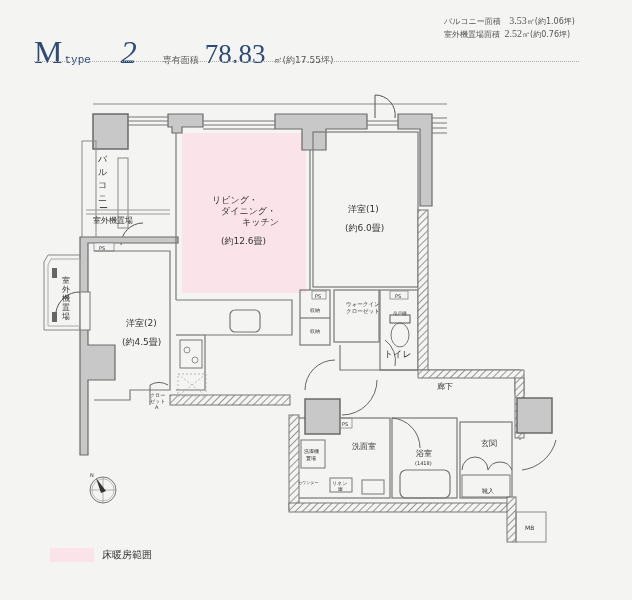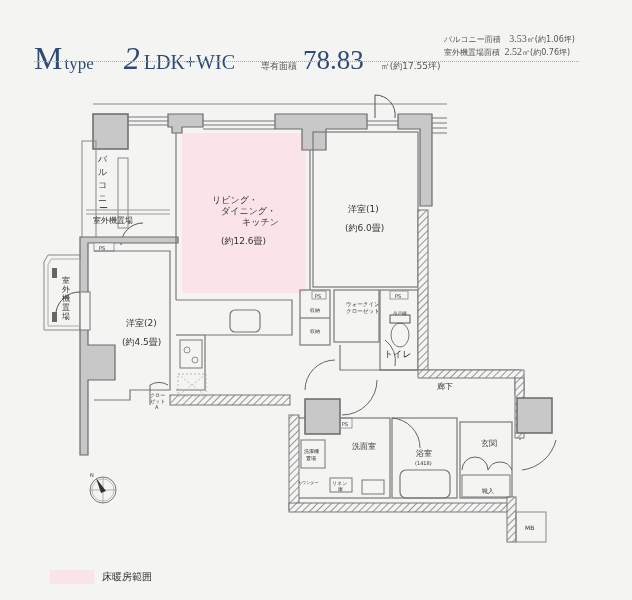--- a/index.html
+++ b/index.html
@@ -5,44 +5,43 @@
   html, body { margin: 0; padding: 0; }
   body {
     width: 632px; height: 600px; overflow: hidden;
     background: #f4f4f3;
     font-family: "DejaVu Serif", serif;
     position: relative;
   }
   .header { position: absolute; left: 0; top: 0; width: 632px; height: 64px; }
   .hdr-row { position: absolute; left: 34px; top: 26px; display: flex; align-items: baseline; color: #2f4a74; white-space: nowrap; }
   .type-letter { font-family: "Liberation Serif", serif; font-size: 32px; color: #2f4a74; }
-  .type-word { font-family: Liberation Serif, serif; font-size: 17px; color: #2f4a74; margin-left: 2px; margin-top: 28px; }
+  .type-word { font-family: Liberation Mono, monospace; font-size: 11px; color: #2f4a74; margin-left: 2px; margin-top: 28px; }
   .layout-num { font-family: "Liberation Serif", serif; font-style: italic; font-size: 32px; color: #2f4a74; margin-left: 30px; }
   .layout-text { font-family: "Liberation Serif", serif; font-size: 20px; color: #2f4a74; margin-left: 4px; }
   .area-label { font-family: "DejaVu Sans", sans-serif; font-size: 9px; color: #555; margin-left: 26px; }
   .area-value { font-family: "Liberation Serif", serif; font-size: 27px; color: #2f4a74; margin-left: 6px; }
-  .area-unit { font-family: "DejaVu Sans", sans-serif; font-size: 9px; color: #555; margin-left: 17px; }
-  .sub-areas { position: absolute; left: 444px; top: 33px; font-family: "DejaVu Sans", sans-serif; font-size: 8px; color: #555; line-height: 12px; }
+  .area-unit { font-family: "DejaVu Sans", sans-serif; font-size: 9px; color: #555; margin-left: 8px; }
+  .sub-areas { position: absolute; left: 444px; top: 15px; font-family: "DejaVu Sans", sans-serif; font-size: 8px; color: #555; line-height: 12px; }
   .sub-areas .val { font-family: "Liberation Serif", serif; font-size: 10px; }
   .divider { position: absolute; left: 34px; top: 61px; width: 545px; border-top: 1px dotted #aaa; }
   svg.plan { position: absolute; left: 0; top: 0; }
   .room-label { font-family: "DejaVu Sans", sans-serif; fill: #333; }
-  .legend { position: absolute; left: 50px; top: 570px; display: flex; align-items: flex-start; }
+  .legend { position: absolute; left: 50px; top: 548px; display: flex; align-items: flex-start; }
   .legend-swatch { width: 44px; height: 14px; background: #fbe3ea; }
   .legend-text { font-family: "DejaVu Sans", sans-serif; font-size: 10px; color: #333; margin-left: 8px; }
 </style>
 </head>
 <body>
 
 <div class="header">
   <div class="hdr-row">
     <span class="type-letter">M</span>
     <span class="type-word">type</span>
     <span class="layout-num">2</span>
-    <span class="layout-text">LDK+WIC</span>
     <span class="area-label">専有面積</span>
     <span class="area-value">78.83</span>
     <span class="area-unit">㎡(約17.55坪)</span>
   </div>
   <div class="sub-areas">
     <div>
       <span>バルコニー面積</span>
       <span class="val" style="margin-left:6px">3.53</span><span>㎡(約1.06坪)</span>
     </div>
     <div>

